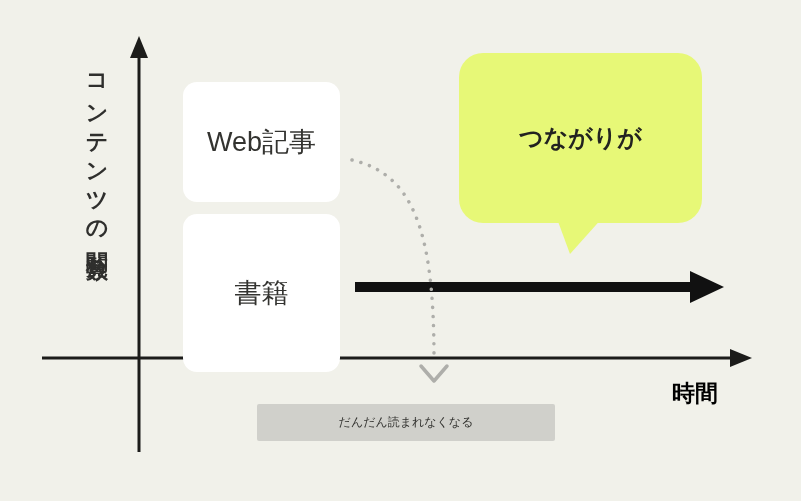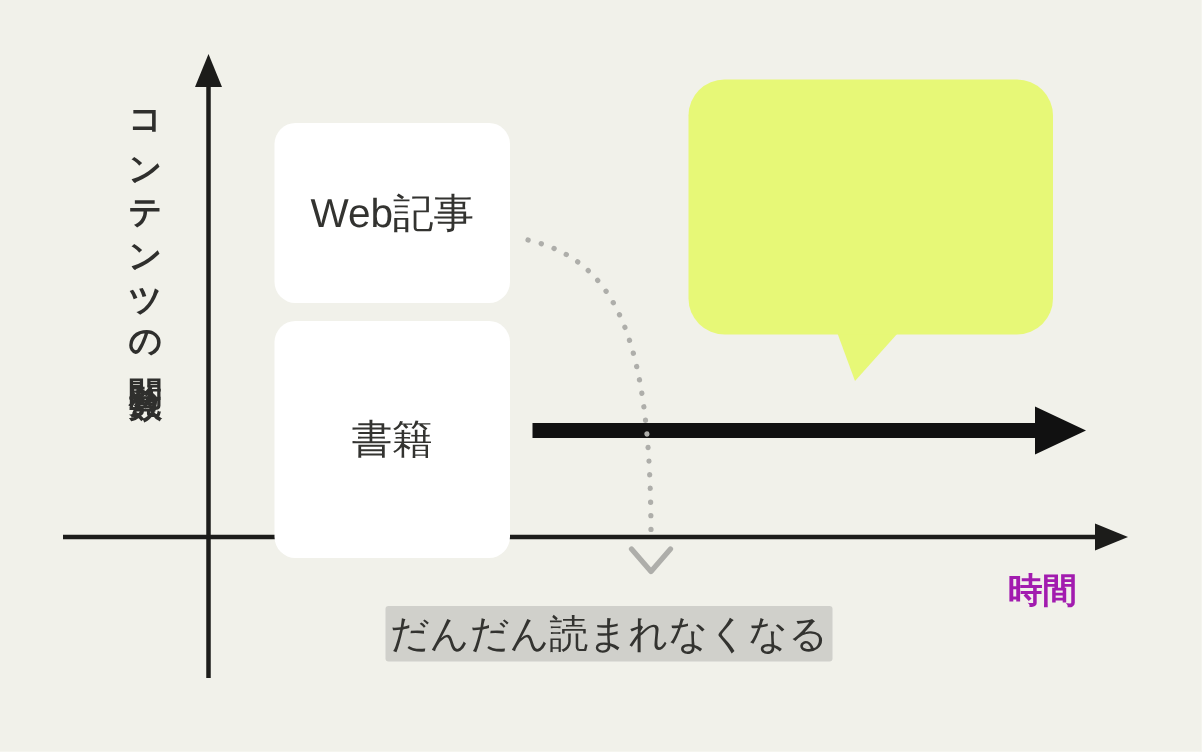--- a/index.html
+++ b/index.html
@@ -32,21 +32,21 @@
     font-weight: 600;
     letter-spacing: 4px;
     color: #2f2f2d;
   }
   .axis-label-x {
     position: absolute;
     left: 672px;
     top: 378px;
     font-size: 23px;
     font-weight: 600;
-    color: #a21caf;
+    color: #000000;
   }
   .node-box {
     position: absolute;
     left: 183px;
     width: 157px;
     background: #ffffff;
     border-radius: 14px;
     display: flex;
     align-items: center;
     justify-content: center;
@@ -93,21 +93,21 @@
     z-index: 1;
   }
   .decline-label {
     position: absolute;
     left: 257px;
     top: 404px;
     width: 298px;
     height: 37px;
     background: #d0d0cb;
     color: #333330;
-    font-size: 26px;
+    font-size: 12px;
     font-weight: 500;
     display: flex;
     align-items: center;
     justify-content: center;
     border-radius: 2px;
   }
 </style>
 </head>
 <body>
 
@@ -143,19 +143,20 @@
   <div class="node-box node-web">
     <span>Web記事</span>
   </div>
 
   <div class="node-box node-book">
     <span>書籍</span>
   </div>
 
   <div class="bubble-tail"></div>
   <div class="bubble">
+    <span>つながりが</span>
   </div>
 
   <div class="decline-label">
     <span>だんだん読まれなくなる</span>
   </div>
 
 </div>
 
 </body></html>

